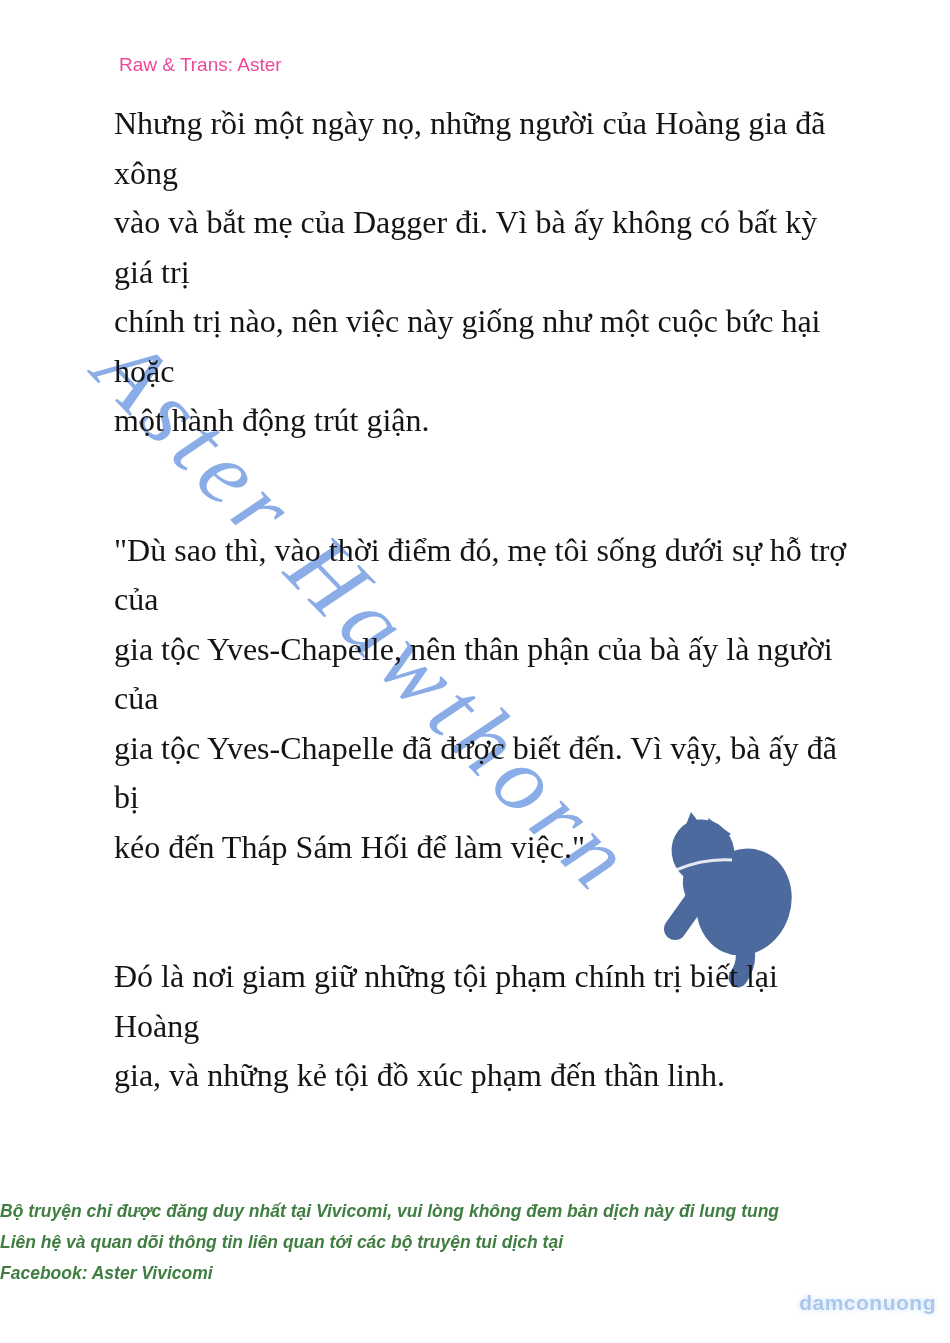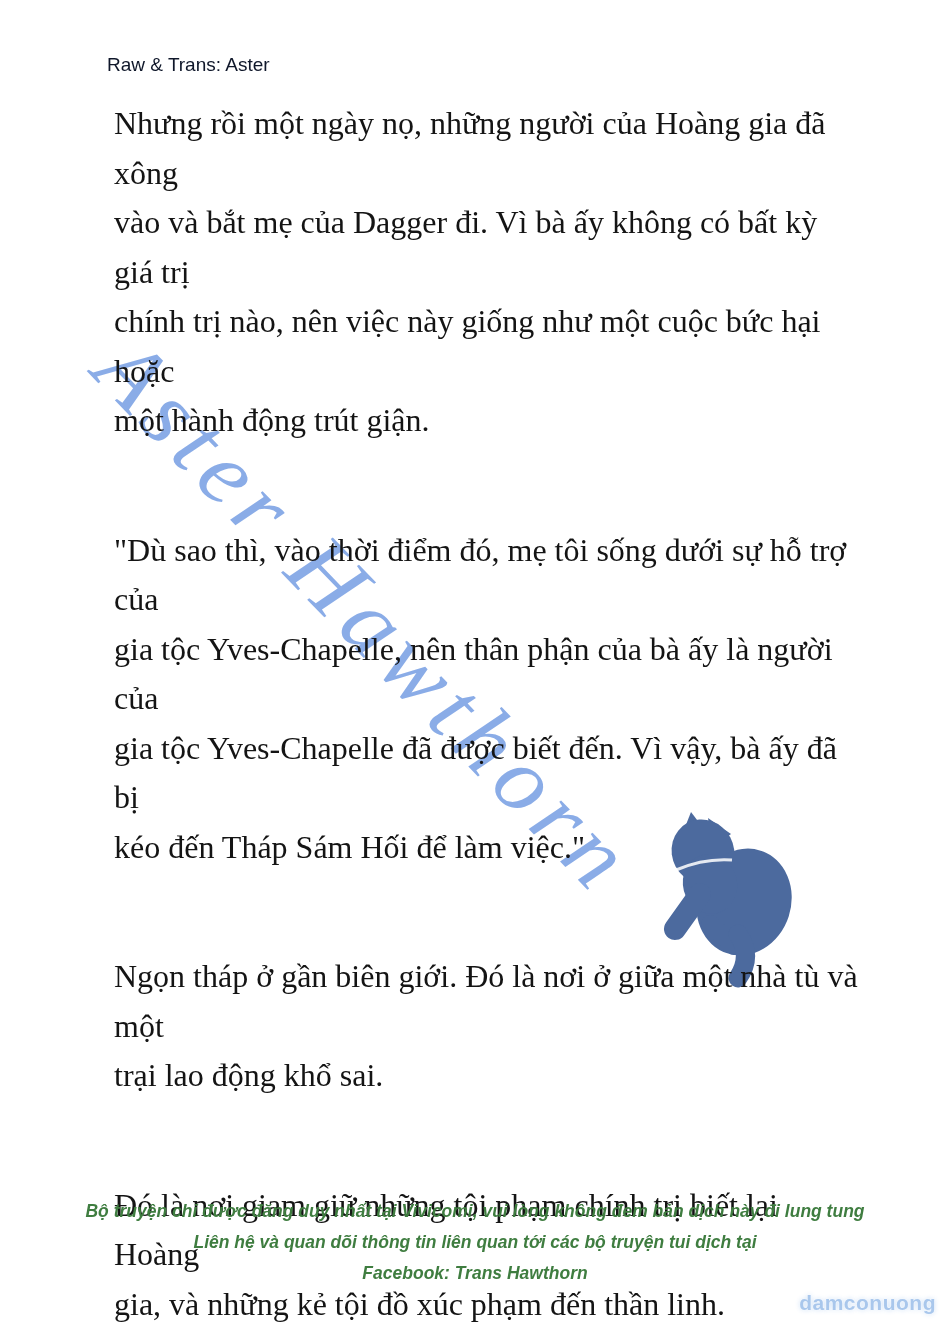--- a/index.html
+++ b/index.html
@@ -7,25 +7,25 @@
     position: relative;
     width: 950px;
     height: 1343px;
     background: #ffffff;
     overflow: hidden;
     font-family: "Liberation Serif", serif;
   }
 
   .credit {
     position: absolute;
-    left: 107px;
+    left: 119px;
     top: 54px;
     font-family: "Liberation Sans", sans-serif;
     font-size: 19px;
-    color: #0f172a;
+    color: #ec4899;
     z-index: 3;
   }
 
   .watermark {
     position: absolute;
     left: 152px;
     top: 315px;
     transform: rotate(46deg);
     transform-origin: 0 0;
     font-family: "Liberation Serif", serif;
@@ -57,21 +57,21 @@
     line-height: 49.5px;
     color: #141414;
     white-space: pre-line;
   }
 
   .footer {
     position: absolute;
     left: 0;
     top: 1196px;
     width: 950px;
-    text-align: center;
+    text-align: left;
     font-family: "Liberation Sans", sans-serif;
     font-style: italic;
     font-weight: bold;
     font-size: 17.5px;
     line-height: 31px;
     color: #3f7d40;
     z-index: 3;
   }
 
   .vcomycs {
@@ -126,29 +126,27 @@
 
   <div class="body-text">
     <p>Nhưng rồi một ngày nọ, những người của Hoàng gia đã xông
 vào và bắt mẹ của Dagger đi. Vì bà ấy không có bất kỳ giá trị
 chính trị nào, nên việc này giống như một cuộc bức hại hoặc
 một hành động trút giận.</p>
     <p>"Dù sao thì, vào thời điểm đó, mẹ tôi sống dưới sự hỗ trợ của
 gia tộc Yves-Chapelle, nên thân phận của bà ấy là người của
 gia tộc Yves-Chapelle đã được biết đến. Vì vậy, bà ấy đã bị
 kéo đến Tháp Sám Hối để làm việc."</p>
-    <p>Ngọn tháp ở gần biên giới. Đó là nơi ở giữa một nhà tù và một
-trại lao động khổ sai.</p>
     <p>Đó là nơi giam giữ những tội phạm chính trị biết lại Hoàng
 gia, và những kẻ tội đồ xúc phạm đến thần linh.</p>
 
   </div>
 
   <div class="footer">
     <div>Bộ truyện chỉ được đăng duy nhất tại Vivicomi, vui lòng không đem bản dịch này đi lung tung</div>
     <div>Liên hệ và quan dõi thông tin liên quan tới các bộ truyện tui dịch tại</div>
-    <div>Facebook: Trans Hawthorn</div>
+    <div>Facebook: Aster Vivicomi</div>
   </div>
 
 
   <div class="damconuong">damconuong</div>
 
 </div>
 
 </body></html>

